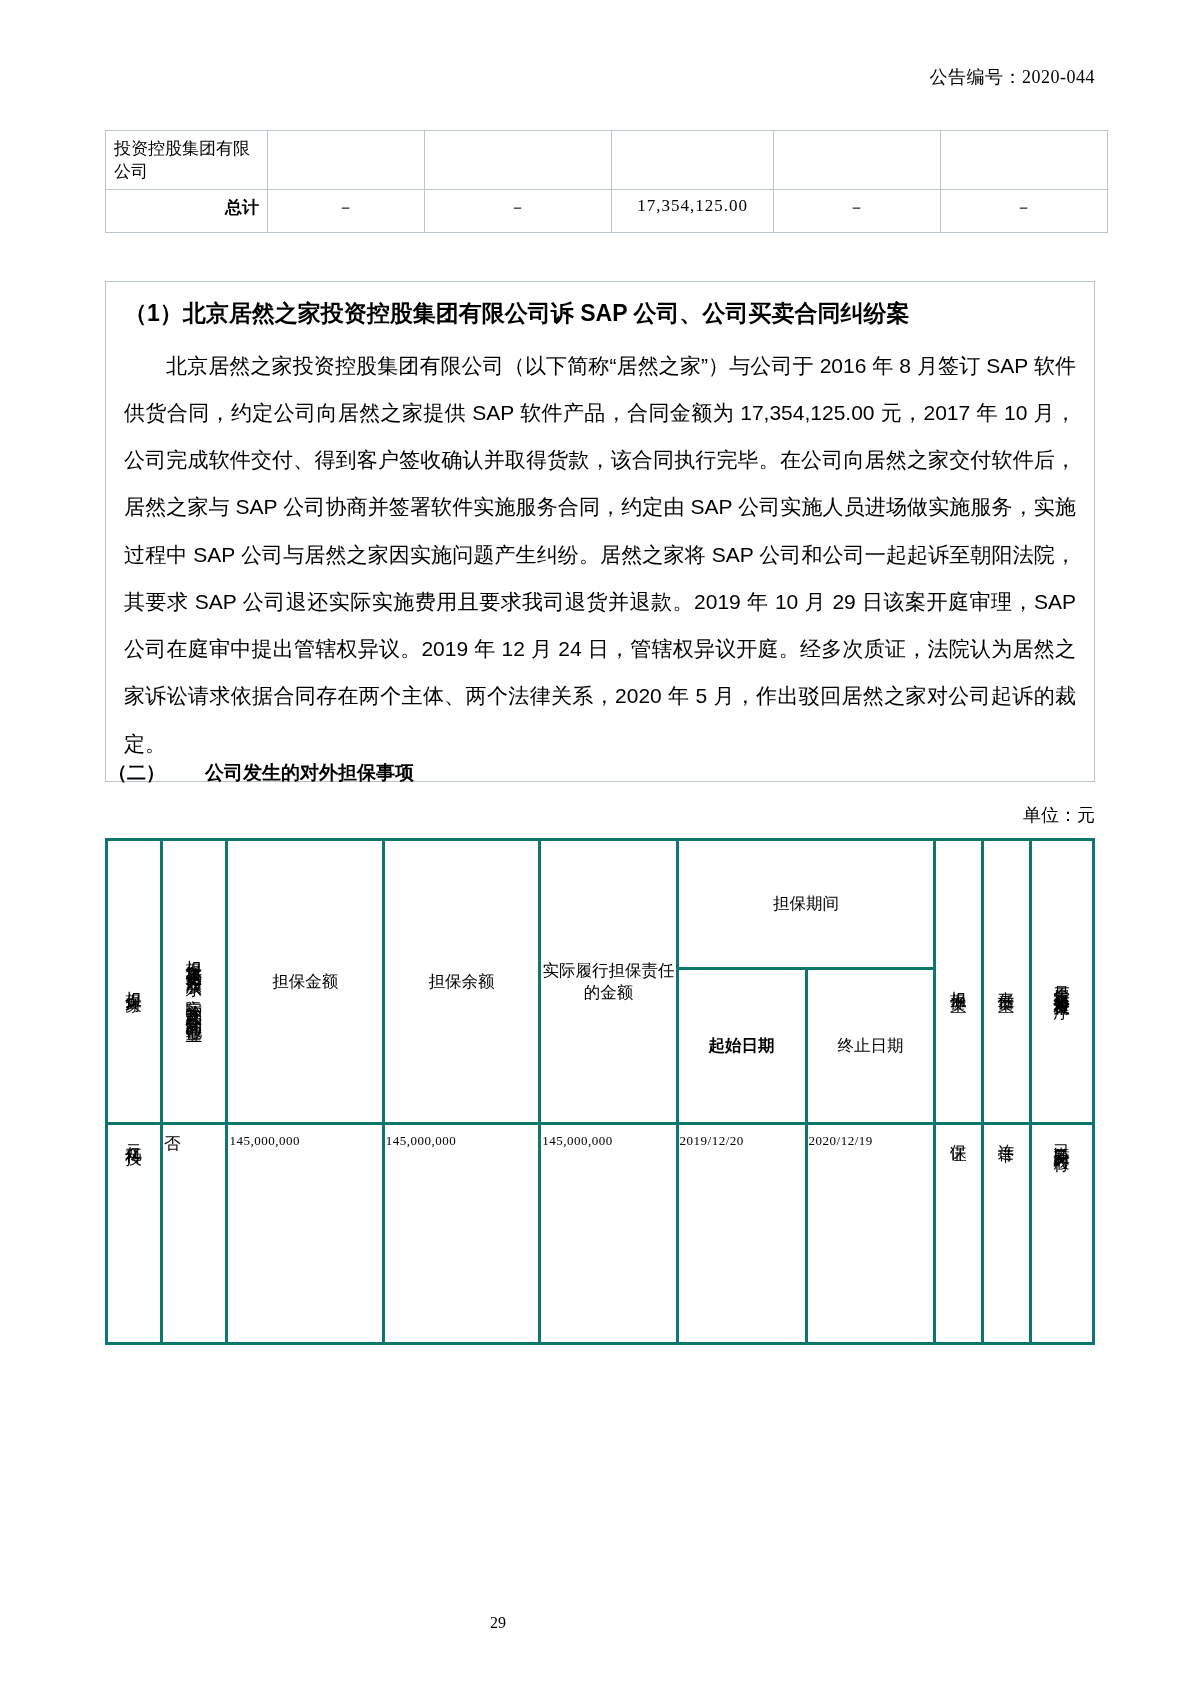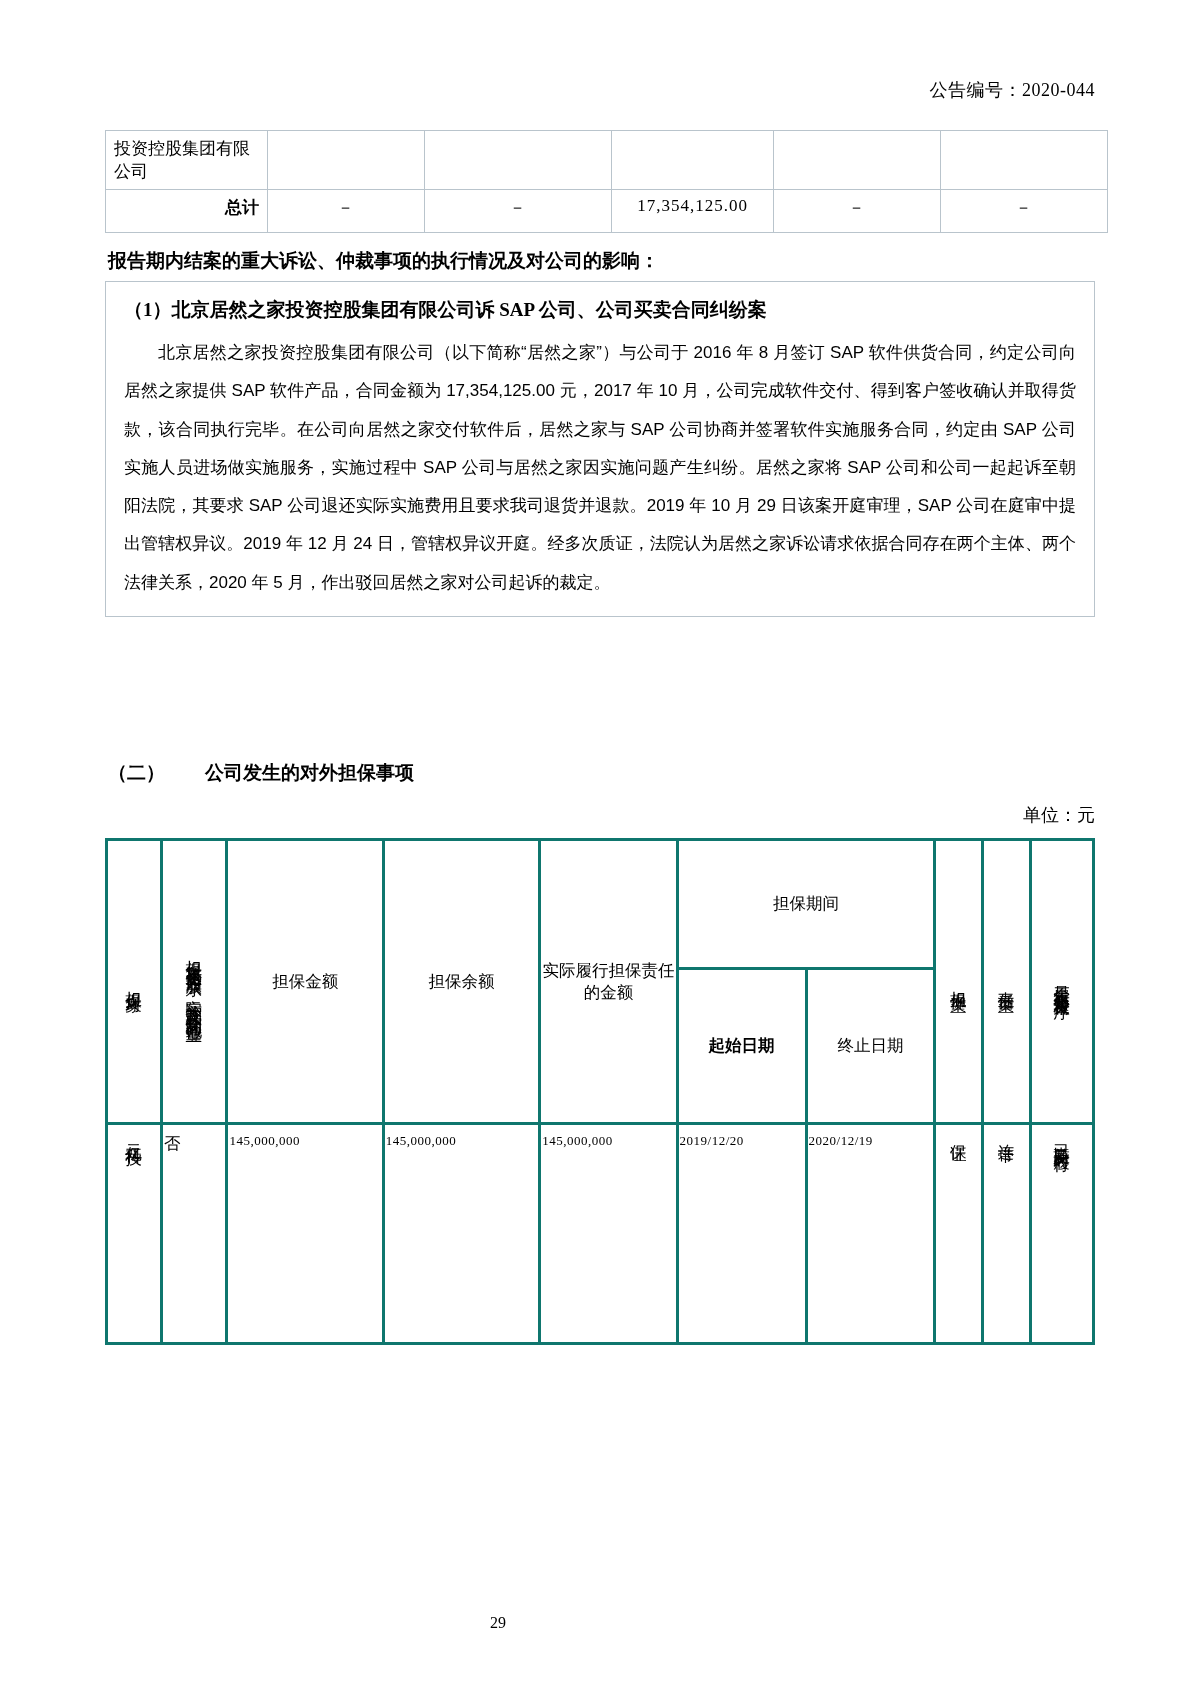--- a/index.html
+++ b/index.html
@@ -17,21 +17,21 @@
   .page {
     position: relative;
     width: 1200px;
     height: 1696px;
     box-sizing: border-box;
     padding: 0;
     background: #fff;
   }
   .header-code {
     position: absolute;
-    top: 78px;
+    top: 65px;
     right: 105px;
     font-size: 18px;
     letter-spacing: 0.5px;
     font-family: "Liberation Serif", serif;
   }
 
   
   .top-table {
     position: absolute;
     left: 105px;
@@ -80,28 +80,28 @@
   .case-box {
     position: absolute;
     left: 105px;
     top: 281px;
     width: 990px;
     border: 1px solid #b9c4cc;
     box-sizing: border-box;
     padding: 10px 18px 14px 18px;
   }
   .case-title {
-    font-size: 19px;
+    font-size: 23px;
     font-weight: bold;
-    font-family: Liberation Serif, serif;
+    font-family: Liberation Sans, sans-serif;
     line-height: 1.9;
     margin-bottom: 6px;
   }
   .case-body {
-    font-size: 17px;
+    font-size: 21px;
     line-height: 2.25;
     text-align: justify;
     text-justify: inter-ideograph;
     text-indent: 2em;
     font-family: "Liberation Sans", sans-serif;
   }
 
   
   .sub-section {
     position: absolute;
@@ -202,21 +202,20 @@
         <td class="c1 center bold cjk">总计</td>
         <td class="c2 num">－</td>
         <td class="c3 num">－</td>
         <td class="c4 num">17,354,125.00</td>
         <td class="c5 num">－</td>
         <td class="c6 num">－</td>
       </tr>
     </tbody>
   </table>
 
-  <div class="section-heading">报告期内结案的重大诉讼、仲裁事项的执行情况及对公司的影响：</div>
 
   <div class="case-box">
     <div class="case-title">（1）北京居然之家投资控股集团有限公司诉 SAP 公司、公司买卖合同纠纷案</div>
     <div class="case-body">北京居然之家投资控股集团有限公司（以下简称“居然之家”）与公司于 2016 年 8 月签订 SAP 软件供货合同，约定公司向居然之家提供 SAP 软件产品，合同金额为 17,354,125.00 元，2017 年 10 月，公司完成软件交付、得到客户签收确认并取得货款，该合同执行完毕。在公司向居然之家交付软件后，居然之家与 SAP 公司协商并签署软件实施服务合同，约定由 SAP 公司实施人员进场做实施服务，实施过程中 SAP 公司与居然之家因实施问题产生纠纷。居然之家将 SAP 公司和公司一起起诉至朝阳法院，其要求 SAP 公司退还实际实施费用且要求我司退货并退款。2019 年 10 月 29 日该案开庭审理，SAP 公司在庭审中提出管辖权异议。2019 年 12 月 24 日，管辖权异议开庭。经多次质证，法院认为居然之家诉讼请求依据合同存在两个主体、两个法律关系，2020 年 5 月，作出驳回居然之家对公司起诉的裁定。</div>
   </div>
 
   <div class="sub-section">
     <span class="label">（二）</span><span>公司发生的对外担保事项</span>
   </div>
 

